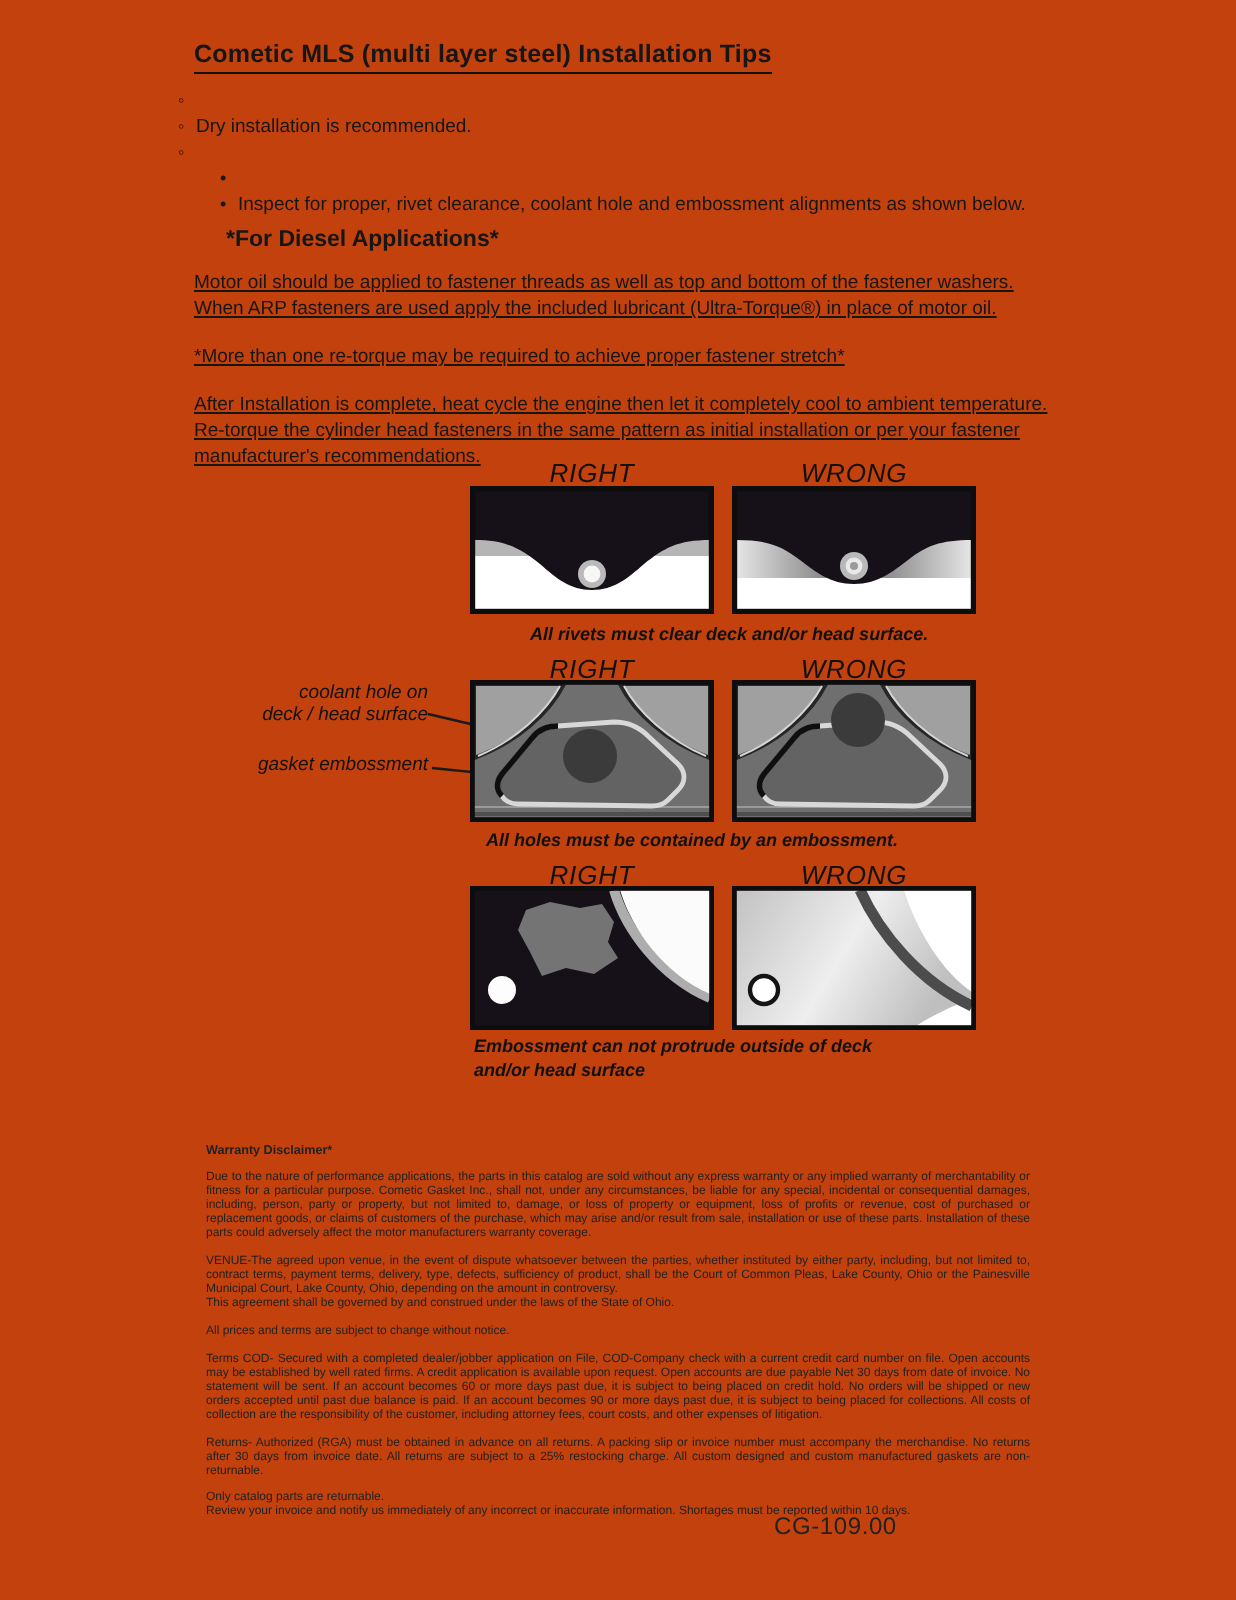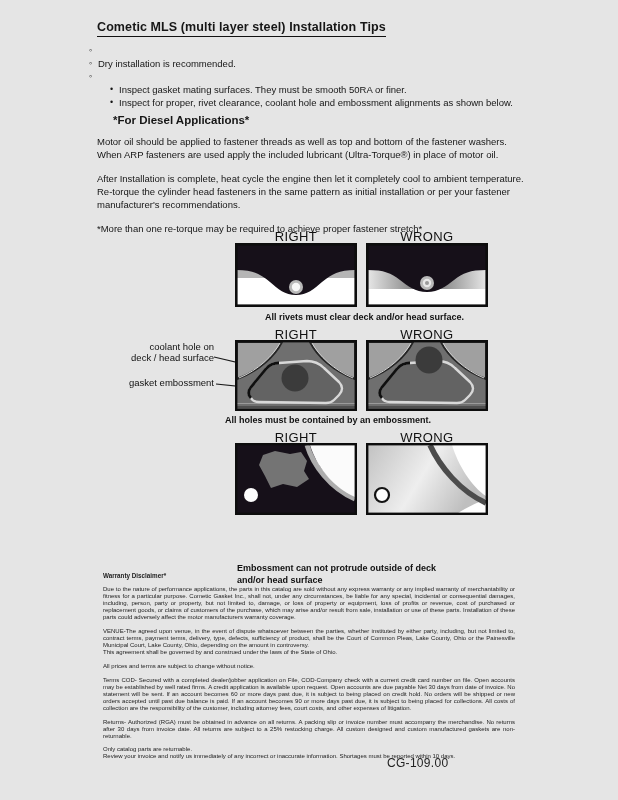--- a/index.html
+++ b/index.html
@@ -1,37 +1,37 @@
 <!DOCTYPE html>
 <html><head>
 <meta charset="utf-8">
 <style>
   html,body { margin:0; padding:0; }
   body {
     width:618px; height:800px; background:#ffffff; position:relative;
     font-family:"Liberation Sans", sans-serif; color:#161616; overflow:hidden;
   }
-  .page { position:absolute; inset:0; background:#e5e5e5; }
+  .page { position:absolute; inset:0; background:#c2410c; }
 
   .title {
     position:absolute; left:97px; top:20px;
     font-size:12.5px; font-weight:bold; letter-spacing:0.1px;
     border-bottom:1.6px solid #111; padding-bottom:2px; white-space:nowrap;
   }
 
   .bullets { position:absolute; left:89px; top:44px; font-size:9.5px; line-height:13px; }
   .b-item { display:flex; }
   .b-item.sub { margin-left:21px; }
   .b-marker { width:9px; flex:0 0 9px; font-size:9px; }
 
   .diesel { position:absolute; left:97px; top:114px; width:430px; font-size:9.5px; line-height:13px; }
   .diesel h2 { font-size:11.5px; font-weight:bold; margin:0 0 8px 16px; }
-  .diesel p { margin:0 0 11px 0; }
-
-  .figures { position:absolute; left:0; top:228px; width:616px; height:322px; }
+  .diesel p { margin:0 0 11px 0;text-decoration:underline; }
+
+  .figures { position:absolute; left:0; top:228px; width:616px; height:322px;font-style:italic; }
   .fig-label { position:absolute; width:122px; text-align:center; font-size:13px; letter-spacing:0.4px; color:#111; white-space:nowrap; }
   .panel { position:absolute; width:122px; }
   .panel svg { display:block; }
   .caption { position:absolute; font-size:9px; font-weight:bold; color:#111; line-height:11.5px; white-space:pre-line; }
   .annot { position:absolute; font-size:9.5px; line-height:11px; text-align:right; white-space:pre-line; color:#111; }
   .leader-svg { position:absolute; left:0; top:0; pointer-events:none; }
 
   .legal { position:absolute; left:103px; top:572px; width:412px; font-size:6px; line-height:7.1px; color:#222; }
   .legal h3 { font-size:6.3px; font-weight:bold; margin:0 0 7px 0; }
   .legal p { margin:0 0 6.5px 0; text-align:justify; white-space:pre-line; }
@@ -51,33 +51,32 @@
     </div>
     <div class="b-item">
       <span class="b-marker">◦</span>
       <span>Dry installation is recommended.</span>
     </div>
     <div class="b-item">
       <span class="b-marker">◦</span>
     </div>
     <div class="b-item sub">
       <span class="b-marker">•</span>
-      <span>Inspect gasket mating surfaces.  They must be smooth 50RA or finer.</span>
     </div>
     <div class="b-item sub">
       <span class="b-marker">•</span>
       <span>Inspect for proper, rivet clearance, coolant hole and embossment alignments as shown below.</span>
     </div>
   </div>
 
   <div class="diesel">
     <h2>*For Diesel Applications*</h2>
     <p>Motor oil should be applied to fastener threads as well as top and bottom of the fastener washers. When ARP fasteners are used apply the included lubricant (Ultra-Torque®) in place of motor oil.</p>
+    <p>*More than one re-torque may be required to achieve proper fastener stretch*</p>
     <p>After Installation is complete, heat cycle the engine then let it completely cool to ambient temperature. Re-torque the cylinder head fasteners in the same pattern as initial installation or per your fastener manufacturer's recommendations.</p>
-    <p>*More than one re-torque may be required to achieve proper fastener stretch*</p>
   </div>
 
   <div class="figures">
 
     <svg class="leader-svg" width="618" height="322">
       <line x1="214" y1="129" x2="291" y2="147" stroke="#1a1a1a" stroke-width="1.2"></line>
       <line x1="216" y1="156" x2="285" y2="163" stroke="#1a1a1a" stroke-width="1.2"></line>
     </svg>
 
     <div class="fig-label" style="left:235px; top:1px;">RIGHT</div>
@@ -144,21 +143,21 @@
         <path d="M2,2 L47,2 C40,16 24,31 2,39 Z" fill="#a0a0a0" stroke="#262626" stroke-width="2"></path>
         <path d="M45,3 C38,16 23,30 4,38" stroke="#d4d4d4" stroke-width="1" fill="none"></path>
         <path d="M75,2 L120,2 V39 C98,31 82,16 75,2 Z" fill="#a0a0a0" stroke="#262626" stroke-width="2"></path>
         <path d="M77,3 C84,16 99,30 118,38" stroke="#d4d4d4" stroke-width="1" fill="none"></path>
         <path d="M16,58 C13,55 13,51 16,47 L31,29 C34,25 39,23 44,23 L72,21 C78,21 84,23 89,28 L104,42 C108,46 108,51 104,55 L99,60 C97,62 94,63 91,63 L24,62 C20,62 17,60 16,58 Z" fill="#636363" stroke="#d8d8d8" stroke-width="2.4" stroke-linejoin="round"></path>
         <path d="M16,58 C13,55 13,51 16,47 L31,29 C34,25 39,23 44,23" fill="none" stroke="#0f0f0f" stroke-width="2.8"></path>
         <circle cx="63" cy="20" r="13.5" fill="#3b3b3b"></circle>
         <rect x="1.2" y="1.2" width="119.6" height="68.6" fill="none" stroke="#0d0d0d" stroke-width="2.4"></rect>
       </svg>
     </div>
-    <div class="caption" style="left:225px; top:187px;">All holes must be contained by an embossment.</div>
+    <div class="caption" style="left:243px; top:187px;">All holes must be contained by an embossment.</div>
 
     <div class="fig-label" style="left:235px; top:202px;">RIGHT</div>
     <div class="fig-label" style="left:366px; top:202px;">WRONG</div>
 
     <div class="panel" style="left:235px; top:215px;">
       <svg width="122" height="72" viewBox="0 0 122 72">
         <rect x="0" y="0" width="122" height="72" fill="#fff"></rect>
         <rect x="2" y="2" width="118" height="68" fill="#161019"></rect>
         <path d="M72,2 C78,22 95,45 120,56" fill="none" stroke="#adadad" stroke-width="5"></path>
         <path d="M75,2 H120 V54 C97,44 81,22 75,2 Z" fill="#fbfbfb"></path>
@@ -178,21 +177,21 @@
         </defs>
         <rect x="0" y="0" width="122" height="72" fill="#fff"></rect>
         <path d="M2,2 H86 C92,22 106,44 120,53 V70 H2 Z" fill="url(#grad3)"></path>
         <path d="M88,2 H120 V50 C104,40 93,20 88,2 Z" fill="#ffffff"></path>
         <path d="M120,56 V70 H92 C101,64 111,60 120,56 Z" fill="#ffffff"></path>
         <path d="M64,2 C74,24 94,48 120,60" fill="none" stroke="#4c4c4c" stroke-width="5.5"></path>
         <circle cx="16" cy="52" r="7" fill="#fff" stroke="#141414" stroke-width="2.2"></circle>
         <rect x="1.2" y="1.2" width="119.6" height="69.6" fill="none" stroke="#0d0d0d" stroke-width="2.4"></rect>
       </svg>
     </div>
-    <div class="caption" style="left:237px; top:290px; width:230px;margin-top:45px;">Embossment can not protrude outside of deck
+    <div class="caption" style="left:237px; top:290px; width:230px;">Embossment can not protrude outside of deck
 and/or head surface</div>
   </div>
 
   <div class="legal">
     <h3>Warranty Disclaimer*</h3>
     <p>Due to the nature of performance applications, the parts in this catalog are sold without any express warranty or any implied warranty of merchantability or fitness for a particular purpose.  Cometic Gasket Inc., shall not, under any circumstances, be liable for any special, incidental or consequential damages, including, person, party or property, but not limited to, damage, or loss of property or equipment, loss of profits or revenue, cost of purchased or replacement goods, or claims of customers of the purchase, which may arise and/or result from sale, installation or use of these parts.  Installation of these parts could adversely affect the motor manufacturers warranty coverage.</p>
     <p>VENUE-The agreed upon venue, in the event of dispute whatsoever between the parties, whether instituted by either party, including, but not limited to, contract terms, payment terms, delivery, type, defects, sufficiency of product, shall be the Court of Common Pleas, Lake County, Ohio or the Painesville Municipal Court, Lake County, Ohio, depending on the amount in controversy.
 This agreement shall be governed by and construed under the laws of the State of Ohio.</p>
     <p>All prices and terms are subject to change without notice.</p>
     <p>Terms COD- Secured with a completed dealer/jobber application on File, COD-Company check with a current credit card number on file.  Open accounts may be established by well rated firms.  A credit application is available upon request.  Open accounts are due payable Net 30 days from date of invoice.  No statement will be sent.  If an account becomes 60 or more days past due, it is subject to being placed on credit hold.  No orders will be shipped or new orders accepted until past due balance is paid.  If an account becomes 90 or more days past due, it is subject to being placed for collections.  All costs of collection are the responsibility of the customer, including attorney fees, court costs, and other expenses of litigation.</p>

